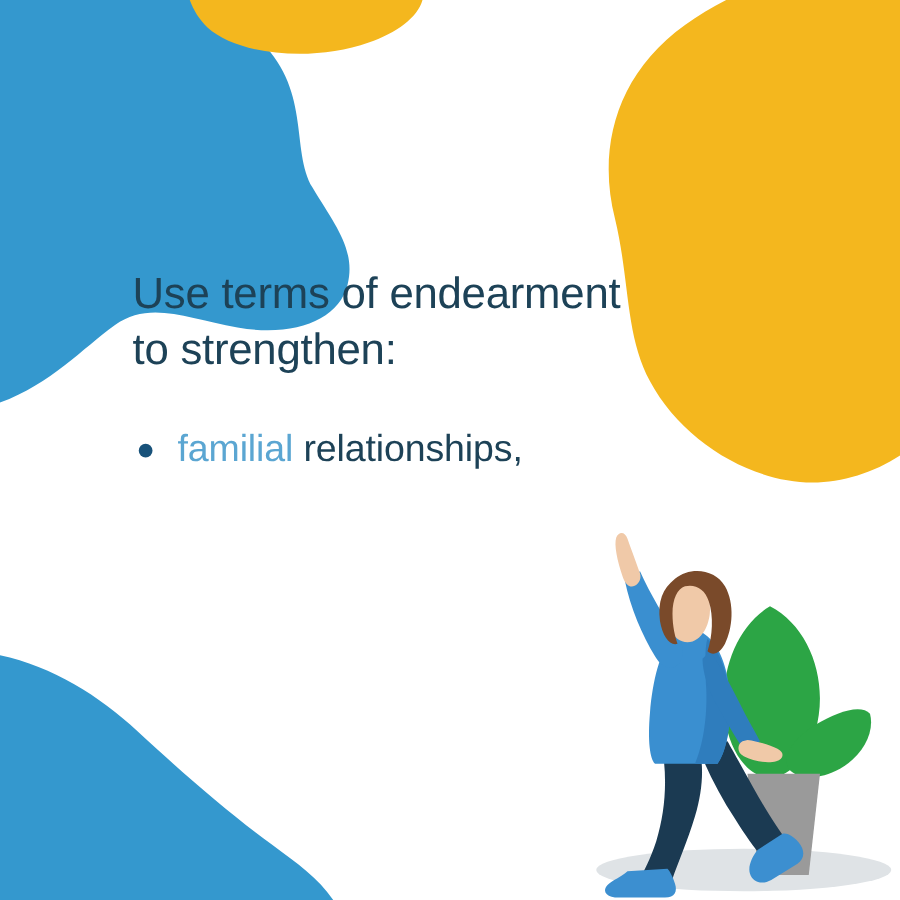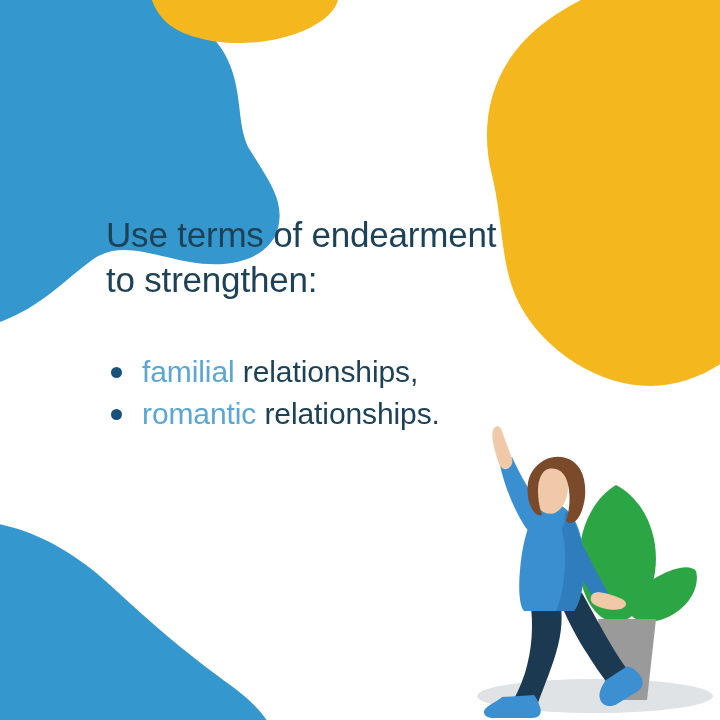--- a/index.html
+++ b/index.html
@@ -35,21 +35,21 @@
     color: #1d4257;
     letter-spacing: -0.2px;
     white-space: pre-line;
   }
   .bullet-list {
     margin: 0;
     padding: 0;
     list-style: none;
     position: absolute;
     left: 0px;
-    top: 139px;
+    top: 127px;
     width: 470px;
   }
   .bullet-item {
     position: relative;
     padding-left: 36px;
     font-size: 30px;
     line-height: 42px;
     color: #1d4257;
     letter-spacing: -0.1px;
     white-space: nowrap;
@@ -115,24 +115,20 @@
   </svg>
 
   <div class="text-block">
     <div class="headline">Use terms of endearment
 to strengthen:</div>
 
     <ul class="bullet-list">
       <li class="bullet-item">
         <span class="bullet-dot"></span>
         <span class="kw">familial</span><span class="rest"> relationships,</span>
-      </li>
-      <li class="bullet-item">
-        <span class="bullet-dot"></span>
-        <span class="kw">romantic</span><span class="rest"> relationships.</span>
       </li>
     </ul>
   </div>
 
   <svg class="illustration" viewBox="0 0 250 295">
 
     <ellipse cx="125" cy="271" rx="118" ry="17" fill="#dfe3e6"></ellipse>
 
     <path fill="none" stroke="#1f7a33" stroke-width="3" d="M 153,196 C 152,170 150,140 146,112"></path>
     <path fill="none" stroke="#1f7a33" stroke-width="3" d="M 155,196 C 160,178 172,164 186,156"></path>

